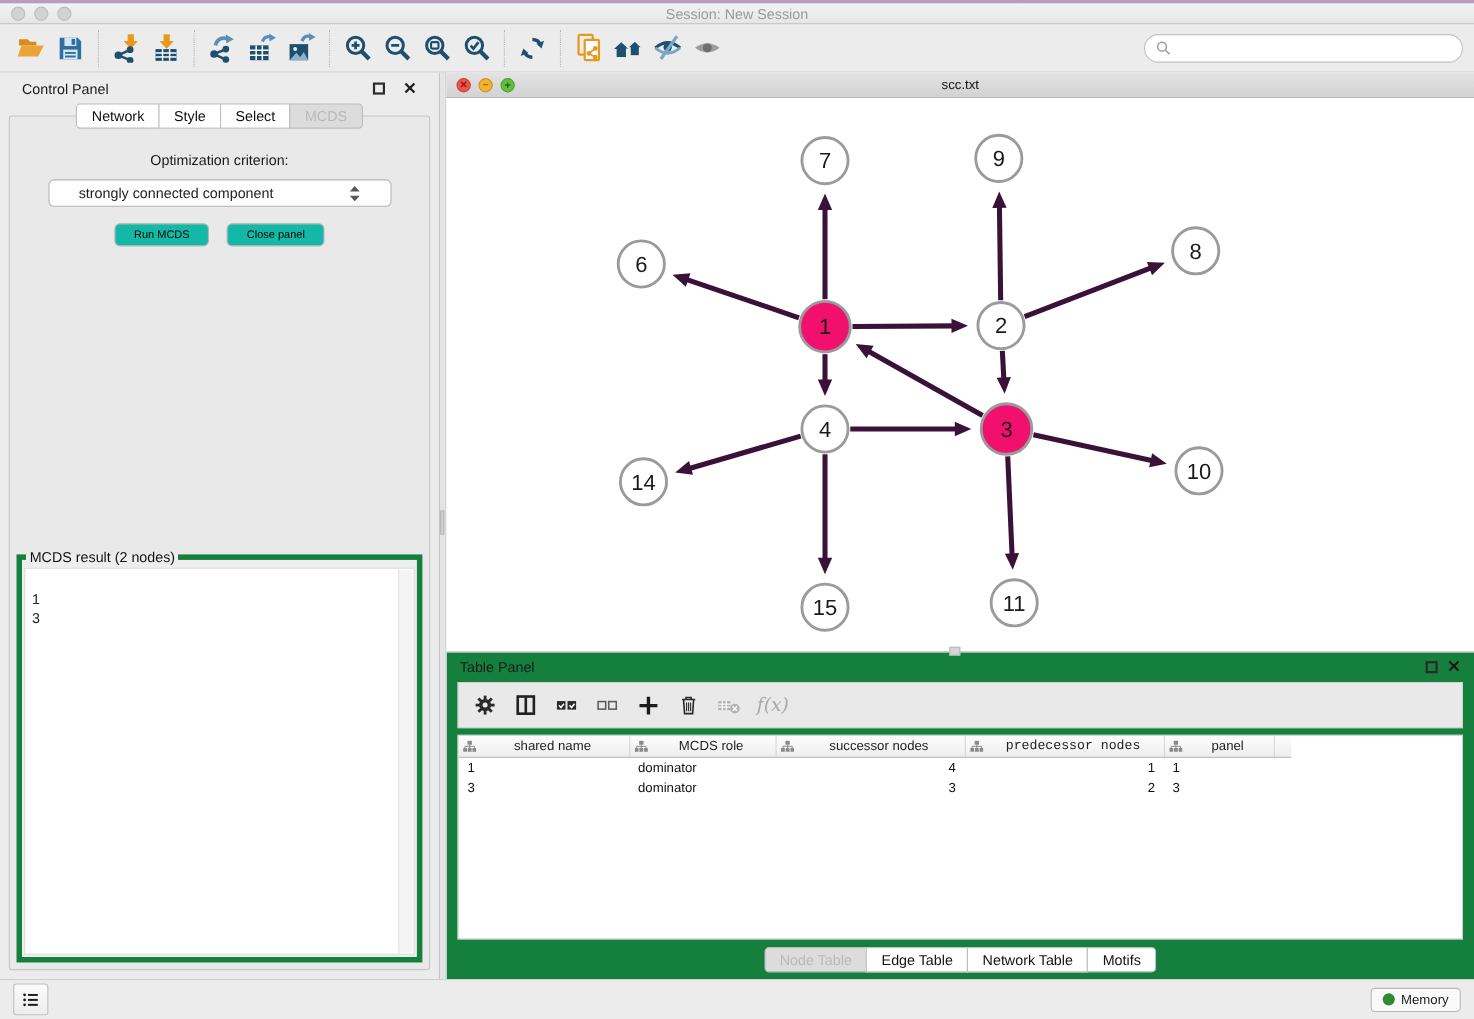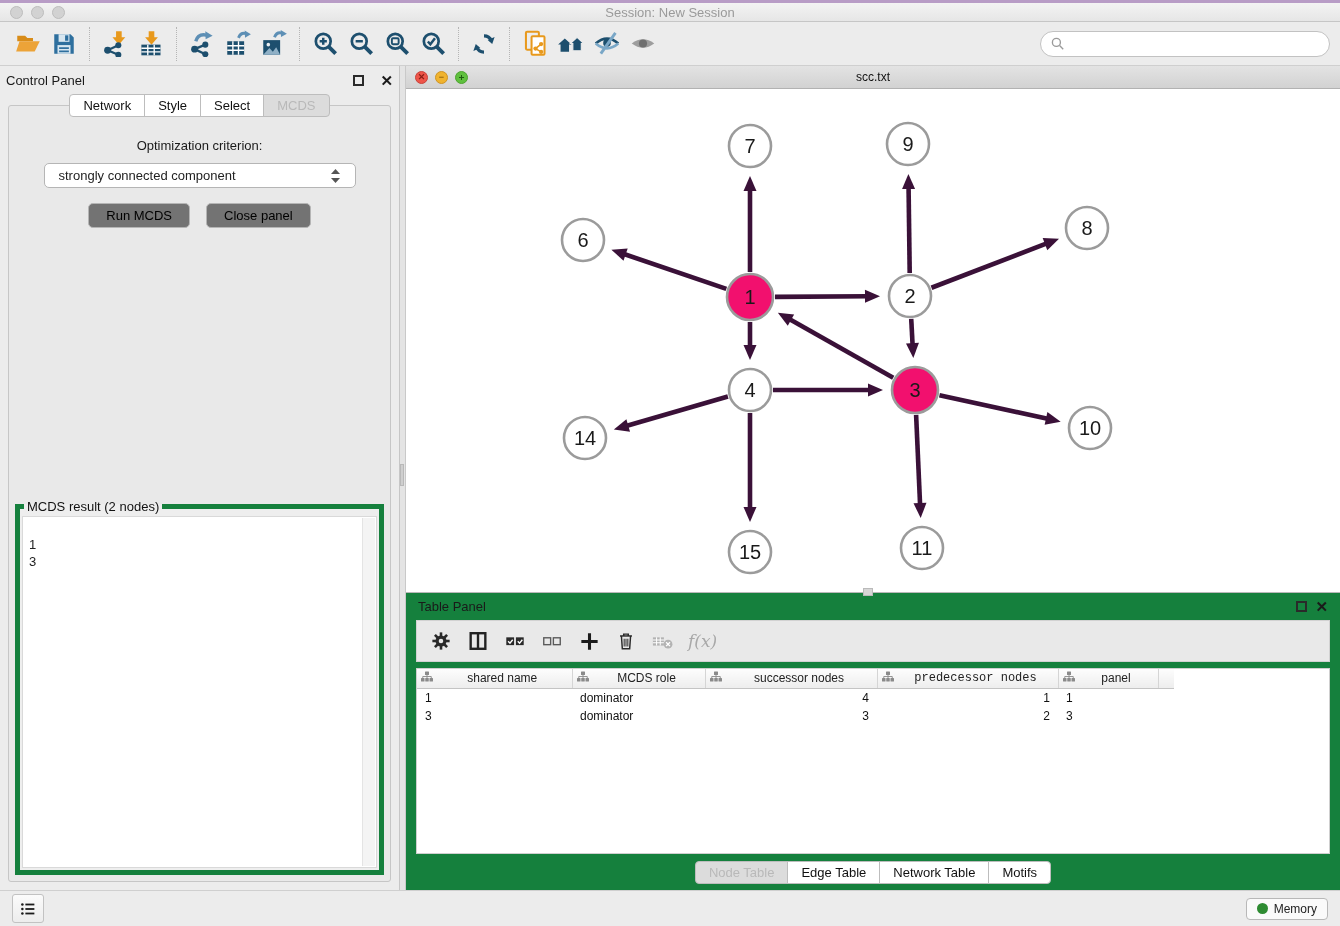--- a/index.html
+++ b/index.html
@@ -21,35 +21,35 @@
   .search input{border:none;outline:none;flex:1;font-size:13px;font-family:"Liberation Sans",sans-serif;background:transparent}
 
   
   .main{display:flex;height:824px}
   .control-panel{width:400px;box-sizing:border-box;border-right:1px solid #c6c6c6;background:#ececec;display:flex;flex-direction:column}
   .v-splitter{width:5px;background:#e4e4e4;border-right:1px solid #c9c9c9;position:relative}
   .v-splitter .knob{position:absolute;top:398px;left:0;width:4px;height:22px;background:#cfcfcf;border:1px solid #b9b9b9;box-sizing:border-box}
   .right-area{width:934px;display:flex;flex-direction:column}
 
   
-  .cp-header{height:28px;display:flex;align-items:center;padding:0 6px;gap:16px}
+  .cp-header{height:28px;display:flex;align-items:center;padding:0 20px;gap:16px}
   .panel-title{flex:1;font-size:13px;color:#1a1a1a}
   .float-btn{width:11px;height:11px;border:2px solid #2a2a2a;box-sizing:border-box;cursor:pointer}
   .close-btn{font-size:15px;font-weight:bold;color:#1a1a1a;line-height:11px;cursor:pointer}
   .cp-tabs{display:flex;justify-content:center;position:relative;z-index:2}
   .seg-tab{border:1px solid #bdbdbd;background:#fff;padding:3px 13px;font-size:13px;margin-left:-1px;color:#111;cursor:pointer;white-space:nowrap}
   .seg-tab:first-child{border-radius:4px 0 0 4px;margin-left:0}
   .seg-tab:last-child{border-radius:0 4px 4px 0}
   .seg-tab.active{background:#dcdcdc;color:#b9b9b9}
   .cp-box{flex:1;margin:-12px 8px 8px;border:1px solid #c6c6c6;border-radius:3px;background:#e9e9e9;padding-top:32px;display:flex;flex-direction:column;min-height:0}
   .opt-label{text-align:center;font-size:13px;color:#1a1a1a}
-  .cp-select{width:312px;height:25px;box-sizing:border-box;margin:10px auto 0;border:1px solid #b5b5b5;border-radius:5px;background:#fff;display:flex;align-items:center;padding:0 14px;cursor:pointer}
+  .cp-select{width:312px;height:25px;box-sizing:border-box;margin:10px auto 0;border:1px solid #b5b5b5;border-radius:5px;background:#fff;display:flex;align-items:center;padding:0 27px;cursor:pointer}
   .cp-select .val{flex:1;font-size:13px}
   .btn-row{display:flex;justify-content:center;gap:16px;margin-top:15px}
-  .push-btn{border:1px solid #b5b5b5;border-radius:5px;background:#737373;padding:4px 17px;font-size:13px;font-family:"Liberation Sans",sans-serif;cursor:pointer}
+  .push-btn{border:1px solid #b5b5b5;border-radius:5px;background:#14b8a6;padding:4px 17px;font-size:10px;font-family:"Liberation Sans",sans-serif;cursor:pointer}
   .cp-spacer{flex:1}
   .result-fieldset{margin:0 6px 6px;border:5px solid #15803d;padding:2px;background:#eee}
   .result-fieldset legend{font-size:13px;color:#111;padding:0 3px;margin-left:2px}
   .result-area{background:#fff;height:352px;border:1px solid #d9d9d9;position:relative;font-size:13px;line-height:17px;padding:2px 6px;box-sizing:border-box;white-space:pre-line}
   .result-scroll{position:absolute;top:1px;right:1px;bottom:1px;width:12px;background:#f4f4f4;border-left:1px solid #e4e4e4}
 
   
   .network-window{height:527px;box-sizing:border-box;display:flex;flex-direction:column;border-bottom:1px solid #b9b9b9;position:relative;background:#fff}
   .nw-titlebar{height:23px;box-sizing:border-box;background:linear-gradient(#e3e3e3,#d2d2d2);border-bottom:1px solid #b2b2b2;display:flex;align-items:center;position:relative;flex:0 0 auto}
   .nw-traffic{display:flex;gap:7px;margin-left:9px;z-index:2}
@@ -63,21 +63,21 @@
 
   
   .table-panel{flex:1;display:flex;flex-direction:column;background:#15803d;min-height:0}
   .tp-header{height:27px;display:flex;align-items:center;padding:0 12px;gap:8px}
   .tp-toolbar{margin:0 10px;height:42px;box-sizing:border-box;border:1px solid #d2d2d2;background:#e9e9e9;display:flex;align-items:center;gap:13px;padding:0 12px;flex:0 0 auto}
   .tp-tool{width:24px;height:24px;display:flex;align-items:center;justify-content:center}
   .fx{font-family:"DejaVu Serif",serif;font-style:italic;font-size:17px;color:#a8a8a8}
   .tp-table-wrap{margin:6px 10px 0;flex:1;background:#fff;border:1px solid #cfcfcf;overflow:hidden;min-height:0}
   table.node-table{border-collapse:collapse;table-layout:fixed}
   table.node-table th{height:19px;box-sizing:border-box;background:linear-gradient(#fdfdfd,#ededed);border-right:1px solid #d5d5d5;border-bottom:1px solid #c4c4c4;font-weight:normal;font-size:12px;color:#222;padding:0}
-  .th-inner{display:flex;align-items:flex-start;padding:0 4px;gap:4px}
+  .th-inner{display:flex;align-items:flex-end;padding:0 4px;gap:4px}
   .th-inner .lbl{flex:1;text-align:center}
   table.node-table td{height:16px;font-size:12px;color:#111;padding:1px 8px;white-space:nowrap;overflow:hidden}
   td.al-r{text-align:right;padding-right:14px}
   .tp-tabs{height:36px;display:flex;justify-content:center;align-items:center;flex:0 0 auto}
 
   
   .status-bar{height:36px;box-sizing:border-box;border-top:1px solid #cfcfcf;background:#ececec;display:flex;align-items:center;padding:0 12px}
   .sb-left-btn{width:30px;height:27px;border:1px solid #c2c2c2;background:linear-gradient(#fbfbfb,#ededed);border-radius:3px;display:flex;align-items:center;justify-content:center;cursor:pointer}
   .memory-btn{margin-left:auto;display:flex;align-items:center;gap:6px;border:1px solid #b8b8b8;border-radius:4px;background:#fafafa;padding:3px 10px;font-size:12px;cursor:pointer}
   .mem-dot{width:11px;height:11px;border-radius:50%;background:#2e8b32}

